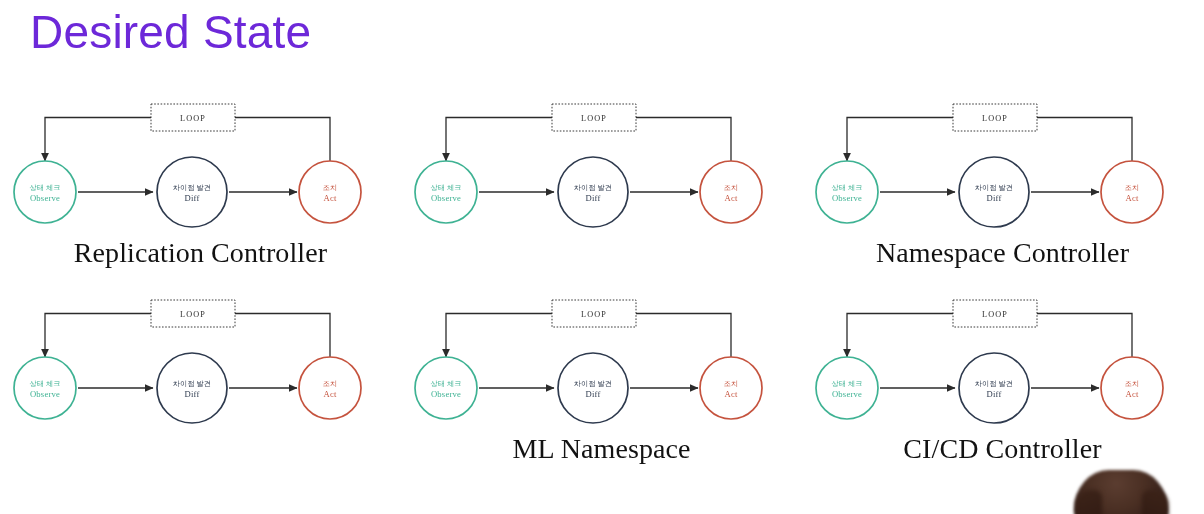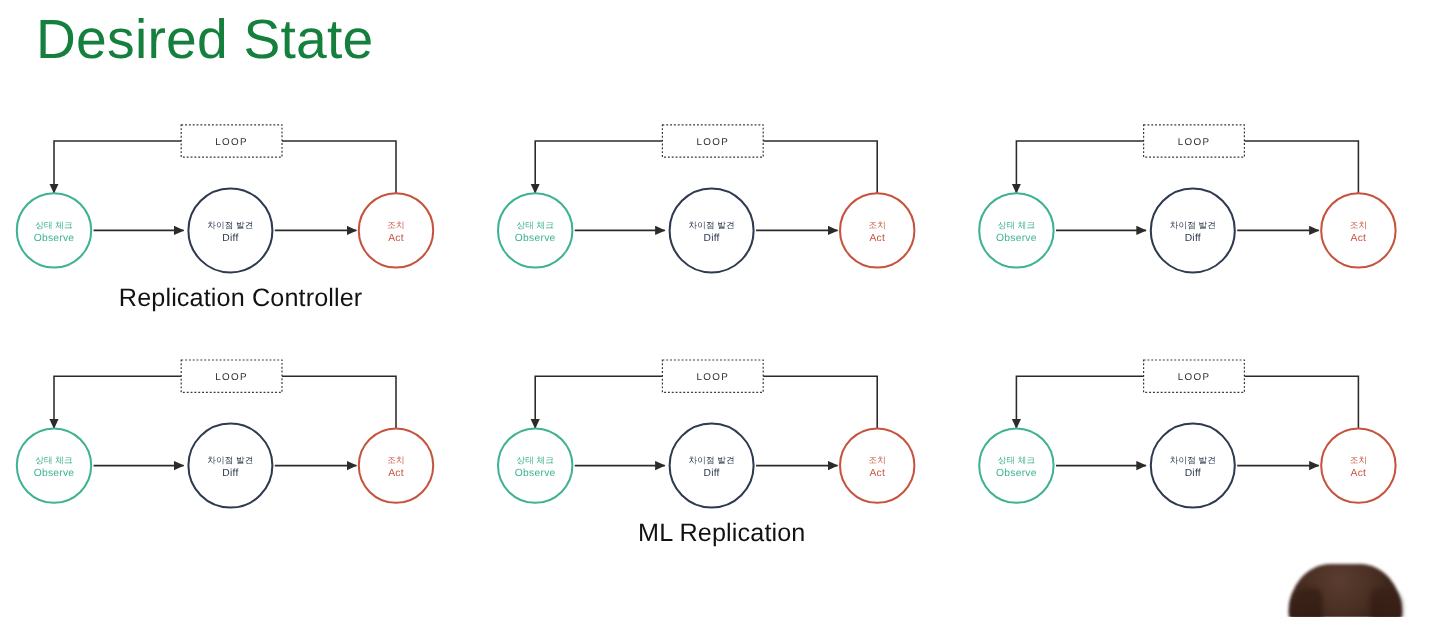--- a/index.html
+++ b/index.html
@@ -16,33 +16,34 @@
     color: #111111;
   }
 
   #slide-title {
     position: absolute;
     left: 30px;
     top: 7px;
     font-size: 46px;
     font-weight: 400;
     letter-spacing: 0.2px;
-    color: #15803d;
+    color: #6d28d9;
     line-height: 1.1;
     white-space: nowrap;
   }
 
   #panel-grid {
     position: absolute;
     left: 0;
     top: 95px;
     width: 1184px;
     display: grid;
     grid-template-columns: repeat(3, 401px);
     grid-template-rows: 196px 196px;
+    font-family: Liberation Serif, serif;
   }
 
   .panel {
     position: relative;
     width: 401px;
     height: 196px;
   }
 
   .panel-diagram {
     position: absolute;
@@ -51,21 +52,21 @@
     width: 401px;
     height: 150px;
   }
 
   .panel-caption {
     position: absolute;
     left: 0;
     top: 142px;
     width: 401px;
     text-align: center;
-    font-size: 21px;
+    font-size: 28px;
     font-weight: 400;
     color: #121212;
     letter-spacing: 0.1px;
     white-space: nowrap;
   }
 
   .node-label-ko {
     font-size: 7.2px;
     letter-spacing: 0.1px;
   }
@@ -192,81 +193,83 @@
       <text class="node-label-en" x="45" y="106" text-anchor="middle" fill="#3EB293">Observe</text>
       <circle cx="192" cy="97" r="35" fill="#ffffff" stroke="#2E3A4E" stroke-width="1.7"></circle>
       <text class="node-label-ko" x="192" y="95" text-anchor="middle" fill="#2E3A4E">차이점 발견</text>
       <text class="node-label-en" x="192" y="106" text-anchor="middle" fill="#2E3A4E">Diff</text>
       <circle cx="330" cy="97" r="31" fill="#ffffff" stroke="#C5533E" stroke-width="1.7"></circle>
       <text class="node-label-ko" x="330" y="95" text-anchor="middle" fill="#C5533E">조치</text>
       <text class="node-label-en" x="330" y="106" text-anchor="middle" fill="#C5533E">Act</text>
       <line x1="78" y1="97" x2="153" y2="97" stroke="#2b2b2b" stroke-width="1.3" marker-end="url(#ah0)"></line>
       <line x1="229" y1="97" x2="297" y2="97" stroke="#2b2b2b" stroke-width="1.3" marker-end="url(#ah0)"></line>
     </svg>
-  </div>
-
-  <div class="panel">
-    <svg class="panel-diagram" viewBox="0 0 401 150">
-      <rect x="151" y="9" width="84" height="27" fill="#ffffff" stroke="#3a3a3a" stroke-width="1" stroke-dasharray="1.6 1.6"></rect>
-      <text class="loop-label" x="193" y="26" text-anchor="middle">LOOP</text>
-      <path d="M151,22.5 L45,22.5 L45,66" fill="none" stroke="#2b2b2b" stroke-width="1.3" marker-end="url(#ah0)"></path>
-      <path d="M235,22.5 L330,22.5 L330,66" fill="none" stroke="#2b2b2b" stroke-width="1.3"></path>
-      <circle cx="45" cy="97" r="31" fill="#ffffff" stroke="#3EB293" stroke-width="1.7"></circle>
-      <text class="node-label-ko" x="45" y="95" text-anchor="middle" fill="#3EB293">상태 체크</text>
-      <text class="node-label-en" x="45" y="106" text-anchor="middle" fill="#3EB293">Observe</text>
-      <circle cx="192" cy="97" r="35" fill="#ffffff" stroke="#2E3A4E" stroke-width="1.7"></circle>
-      <text class="node-label-ko" x="192" y="95" text-anchor="middle" fill="#2E3A4E">차이점 발견</text>
-      <text class="node-label-en" x="192" y="106" text-anchor="middle" fill="#2E3A4E">Diff</text>
-      <circle cx="330" cy="97" r="31" fill="#ffffff" stroke="#C5533E" stroke-width="1.7"></circle>
-      <text class="node-label-ko" x="330" y="95" text-anchor="middle" fill="#C5533E">조치</text>
-      <text class="node-label-en" x="330" y="106" text-anchor="middle" fill="#C5533E">Act</text>
-      <line x1="78" y1="97" x2="153" y2="97" stroke="#2b2b2b" stroke-width="1.3" marker-end="url(#ah0)"></line>
-      <line x1="229" y1="97" x2="297" y2="97" stroke="#2b2b2b" stroke-width="1.3" marker-end="url(#ah0)"></line>
-    </svg>
-  </div>
-
-  <div class="panel">
-    <svg class="panel-diagram" viewBox="0 0 401 150">
-      <rect x="151" y="9" width="84" height="27" fill="#ffffff" stroke="#3a3a3a" stroke-width="1" stroke-dasharray="1.6 1.6"></rect>
-      <text class="loop-label" x="193" y="26" text-anchor="middle">LOOP</text>
-      <path d="M151,22.5 L45,22.5 L45,66" fill="none" stroke="#2b2b2b" stroke-width="1.3" marker-end="url(#ah0)"></path>
-      <path d="M235,22.5 L330,22.5 L330,66" fill="none" stroke="#2b2b2b" stroke-width="1.3"></path>
-      <circle cx="45" cy="97" r="31" fill="#ffffff" stroke="#3EB293" stroke-width="1.7"></circle>
-      <text class="node-label-ko" x="45" y="95" text-anchor="middle" fill="#3EB293">상태 체크</text>
-      <text class="node-label-en" x="45" y="106" text-anchor="middle" fill="#3EB293">Observe</text>
-      <circle cx="192" cy="97" r="35" fill="#ffffff" stroke="#2E3A4E" stroke-width="1.7"></circle>
-      <text class="node-label-ko" x="192" y="95" text-anchor="middle" fill="#2E3A4E">차이점 발견</text>
-      <text class="node-label-en" x="192" y="106" text-anchor="middle" fill="#2E3A4E">Diff</text>
-      <circle cx="330" cy="97" r="31" fill="#ffffff" stroke="#C5533E" stroke-width="1.7"></circle>
-      <text class="node-label-ko" x="330" y="95" text-anchor="middle" fill="#C5533E">조치</text>
-      <text class="node-label-en" x="330" y="106" text-anchor="middle" fill="#C5533E">Act</text>
-      <line x1="78" y1="97" x2="153" y2="97" stroke="#2b2b2b" stroke-width="1.3" marker-end="url(#ah0)"></line>
-      <line x1="229" y1="97" x2="297" y2="97" stroke="#2b2b2b" stroke-width="1.3" marker-end="url(#ah0)"></line>
-    </svg>
-    <div class="panel-caption">ML Replication</div>
-  </div>
-
-  <div class="panel">
-    <svg class="panel-diagram" viewBox="0 0 401 150">
-      <rect x="151" y="9" width="84" height="27" fill="#ffffff" stroke="#3a3a3a" stroke-width="1" stroke-dasharray="1.6 1.6"></rect>
-      <text class="loop-label" x="193" y="26" text-anchor="middle">LOOP</text>
-      <path d="M151,22.5 L45,22.5 L45,66" fill="none" stroke="#2b2b2b" stroke-width="1.3" marker-end="url(#ah0)"></path>
-      <path d="M235,22.5 L330,22.5 L330,66" fill="none" stroke="#2b2b2b" stroke-width="1.3"></path>
-      <circle cx="45" cy="97" r="31" fill="#ffffff" stroke="#3EB293" stroke-width="1.7"></circle>
-      <text class="node-label-ko" x="45" y="95" text-anchor="middle" fill="#3EB293">상태 체크</text>
-      <text class="node-label-en" x="45" y="106" text-anchor="middle" fill="#3EB293">Observe</text>
-      <circle cx="192" cy="97" r="35" fill="#ffffff" stroke="#2E3A4E" stroke-width="1.7"></circle>
-      <text class="node-label-ko" x="192" y="95" text-anchor="middle" fill="#2E3A4E">차이점 발견</text>
-      <text class="node-label-en" x="192" y="106" text-anchor="middle" fill="#2E3A4E">Diff</text>
-      <circle cx="330" cy="97" r="31" fill="#ffffff" stroke="#C5533E" stroke-width="1.7"></circle>
-      <text class="node-label-ko" x="330" y="95" text-anchor="middle" fill="#C5533E">조치</text>
-      <text class="node-label-en" x="330" y="106" text-anchor="middle" fill="#C5533E">Act</text>
-      <line x1="78" y1="97" x2="153" y2="97" stroke="#2b2b2b" stroke-width="1.3" marker-end="url(#ah0)"></line>
-      <line x1="229" y1="97" x2="297" y2="97" stroke="#2b2b2b" stroke-width="1.3" marker-end="url(#ah0)"></line>
-    </svg>
+    <div class="panel-caption">Namespace Controller</div>
+  </div>
+
+  <div class="panel">
+    <svg class="panel-diagram" viewBox="0 0 401 150">
+      <rect x="151" y="9" width="84" height="27" fill="#ffffff" stroke="#3a3a3a" stroke-width="1" stroke-dasharray="1.6 1.6"></rect>
+      <text class="loop-label" x="193" y="26" text-anchor="middle">LOOP</text>
+      <path d="M151,22.5 L45,22.5 L45,66" fill="none" stroke="#2b2b2b" stroke-width="1.3" marker-end="url(#ah0)"></path>
+      <path d="M235,22.5 L330,22.5 L330,66" fill="none" stroke="#2b2b2b" stroke-width="1.3"></path>
+      <circle cx="45" cy="97" r="31" fill="#ffffff" stroke="#3EB293" stroke-width="1.7"></circle>
+      <text class="node-label-ko" x="45" y="95" text-anchor="middle" fill="#3EB293">상태 체크</text>
+      <text class="node-label-en" x="45" y="106" text-anchor="middle" fill="#3EB293">Observe</text>
+      <circle cx="192" cy="97" r="35" fill="#ffffff" stroke="#2E3A4E" stroke-width="1.7"></circle>
+      <text class="node-label-ko" x="192" y="95" text-anchor="middle" fill="#2E3A4E">차이점 발견</text>
+      <text class="node-label-en" x="192" y="106" text-anchor="middle" fill="#2E3A4E">Diff</text>
+      <circle cx="330" cy="97" r="31" fill="#ffffff" stroke="#C5533E" stroke-width="1.7"></circle>
+      <text class="node-label-ko" x="330" y="95" text-anchor="middle" fill="#C5533E">조치</text>
+      <text class="node-label-en" x="330" y="106" text-anchor="middle" fill="#C5533E">Act</text>
+      <line x1="78" y1="97" x2="153" y2="97" stroke="#2b2b2b" stroke-width="1.3" marker-end="url(#ah0)"></line>
+      <line x1="229" y1="97" x2="297" y2="97" stroke="#2b2b2b" stroke-width="1.3" marker-end="url(#ah0)"></line>
+    </svg>
+  </div>
+
+  <div class="panel">
+    <svg class="panel-diagram" viewBox="0 0 401 150">
+      <rect x="151" y="9" width="84" height="27" fill="#ffffff" stroke="#3a3a3a" stroke-width="1" stroke-dasharray="1.6 1.6"></rect>
+      <text class="loop-label" x="193" y="26" text-anchor="middle">LOOP</text>
+      <path d="M151,22.5 L45,22.5 L45,66" fill="none" stroke="#2b2b2b" stroke-width="1.3" marker-end="url(#ah0)"></path>
+      <path d="M235,22.5 L330,22.5 L330,66" fill="none" stroke="#2b2b2b" stroke-width="1.3"></path>
+      <circle cx="45" cy="97" r="31" fill="#ffffff" stroke="#3EB293" stroke-width="1.7"></circle>
+      <text class="node-label-ko" x="45" y="95" text-anchor="middle" fill="#3EB293">상태 체크</text>
+      <text class="node-label-en" x="45" y="106" text-anchor="middle" fill="#3EB293">Observe</text>
+      <circle cx="192" cy="97" r="35" fill="#ffffff" stroke="#2E3A4E" stroke-width="1.7"></circle>
+      <text class="node-label-ko" x="192" y="95" text-anchor="middle" fill="#2E3A4E">차이점 발견</text>
+      <text class="node-label-en" x="192" y="106" text-anchor="middle" fill="#2E3A4E">Diff</text>
+      <circle cx="330" cy="97" r="31" fill="#ffffff" stroke="#C5533E" stroke-width="1.7"></circle>
+      <text class="node-label-ko" x="330" y="95" text-anchor="middle" fill="#C5533E">조치</text>
+      <text class="node-label-en" x="330" y="106" text-anchor="middle" fill="#C5533E">Act</text>
+      <line x1="78" y1="97" x2="153" y2="97" stroke="#2b2b2b" stroke-width="1.3" marker-end="url(#ah0)"></line>
+      <line x1="229" y1="97" x2="297" y2="97" stroke="#2b2b2b" stroke-width="1.3" marker-end="url(#ah0)"></line>
+    </svg>
+    <div class="panel-caption">ML Namespace</div>
+  </div>
+
+  <div class="panel">
+    <svg class="panel-diagram" viewBox="0 0 401 150">
+      <rect x="151" y="9" width="84" height="27" fill="#ffffff" stroke="#3a3a3a" stroke-width="1" stroke-dasharray="1.6 1.6"></rect>
+      <text class="loop-label" x="193" y="26" text-anchor="middle">LOOP</text>
+      <path d="M151,22.5 L45,22.5 L45,66" fill="none" stroke="#2b2b2b" stroke-width="1.3" marker-end="url(#ah0)"></path>
+      <path d="M235,22.5 L330,22.5 L330,66" fill="none" stroke="#2b2b2b" stroke-width="1.3"></path>
+      <circle cx="45" cy="97" r="31" fill="#ffffff" stroke="#3EB293" stroke-width="1.7"></circle>
+      <text class="node-label-ko" x="45" y="95" text-anchor="middle" fill="#3EB293">상태 체크</text>
+      <text class="node-label-en" x="45" y="106" text-anchor="middle" fill="#3EB293">Observe</text>
+      <circle cx="192" cy="97" r="35" fill="#ffffff" stroke="#2E3A4E" stroke-width="1.7"></circle>
+      <text class="node-label-ko" x="192" y="95" text-anchor="middle" fill="#2E3A4E">차이점 발견</text>
+      <text class="node-label-en" x="192" y="106" text-anchor="middle" fill="#2E3A4E">Diff</text>
+      <circle cx="330" cy="97" r="31" fill="#ffffff" stroke="#C5533E" stroke-width="1.7"></circle>
+      <text class="node-label-ko" x="330" y="95" text-anchor="middle" fill="#C5533E">조치</text>
+      <text class="node-label-en" x="330" y="106" text-anchor="middle" fill="#C5533E">Act</text>
+      <line x1="78" y1="97" x2="153" y2="97" stroke="#2b2b2b" stroke-width="1.3" marker-end="url(#ah0)"></line>
+      <line x1="229" y1="97" x2="297" y2="97" stroke="#2b2b2b" stroke-width="1.3" marker-end="url(#ah0)"></line>
+    </svg>
+    <div class="panel-caption">CI/CD Controller</div>
   </div>
 
 </div>
 
 <div id="webcam-overlay">
   <div id="webcam-face"></div>
   <div id="webcam-hair"></div>
   <div id="webcam-hair-front-l"></div>
   <div id="webcam-hair-front-r"></div>
 </div>

